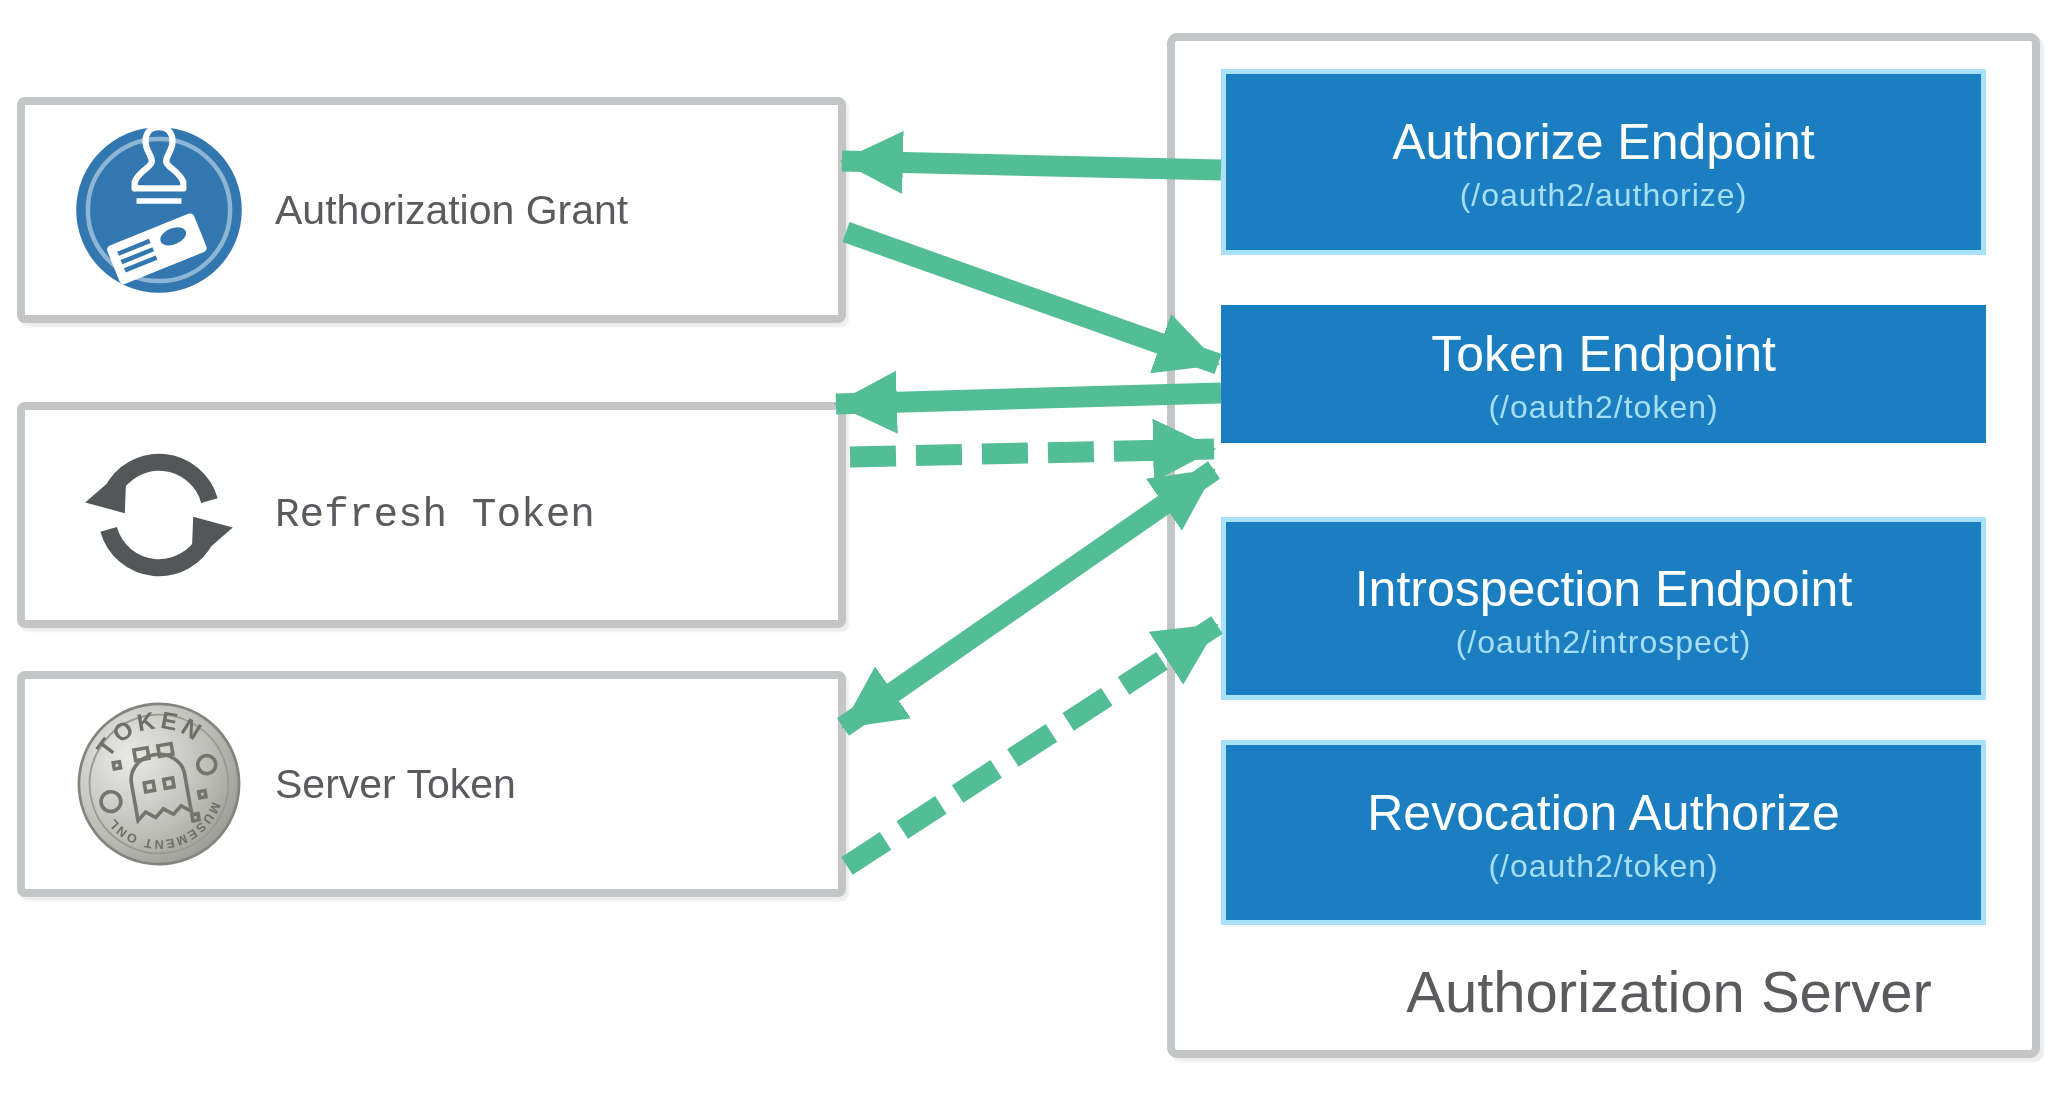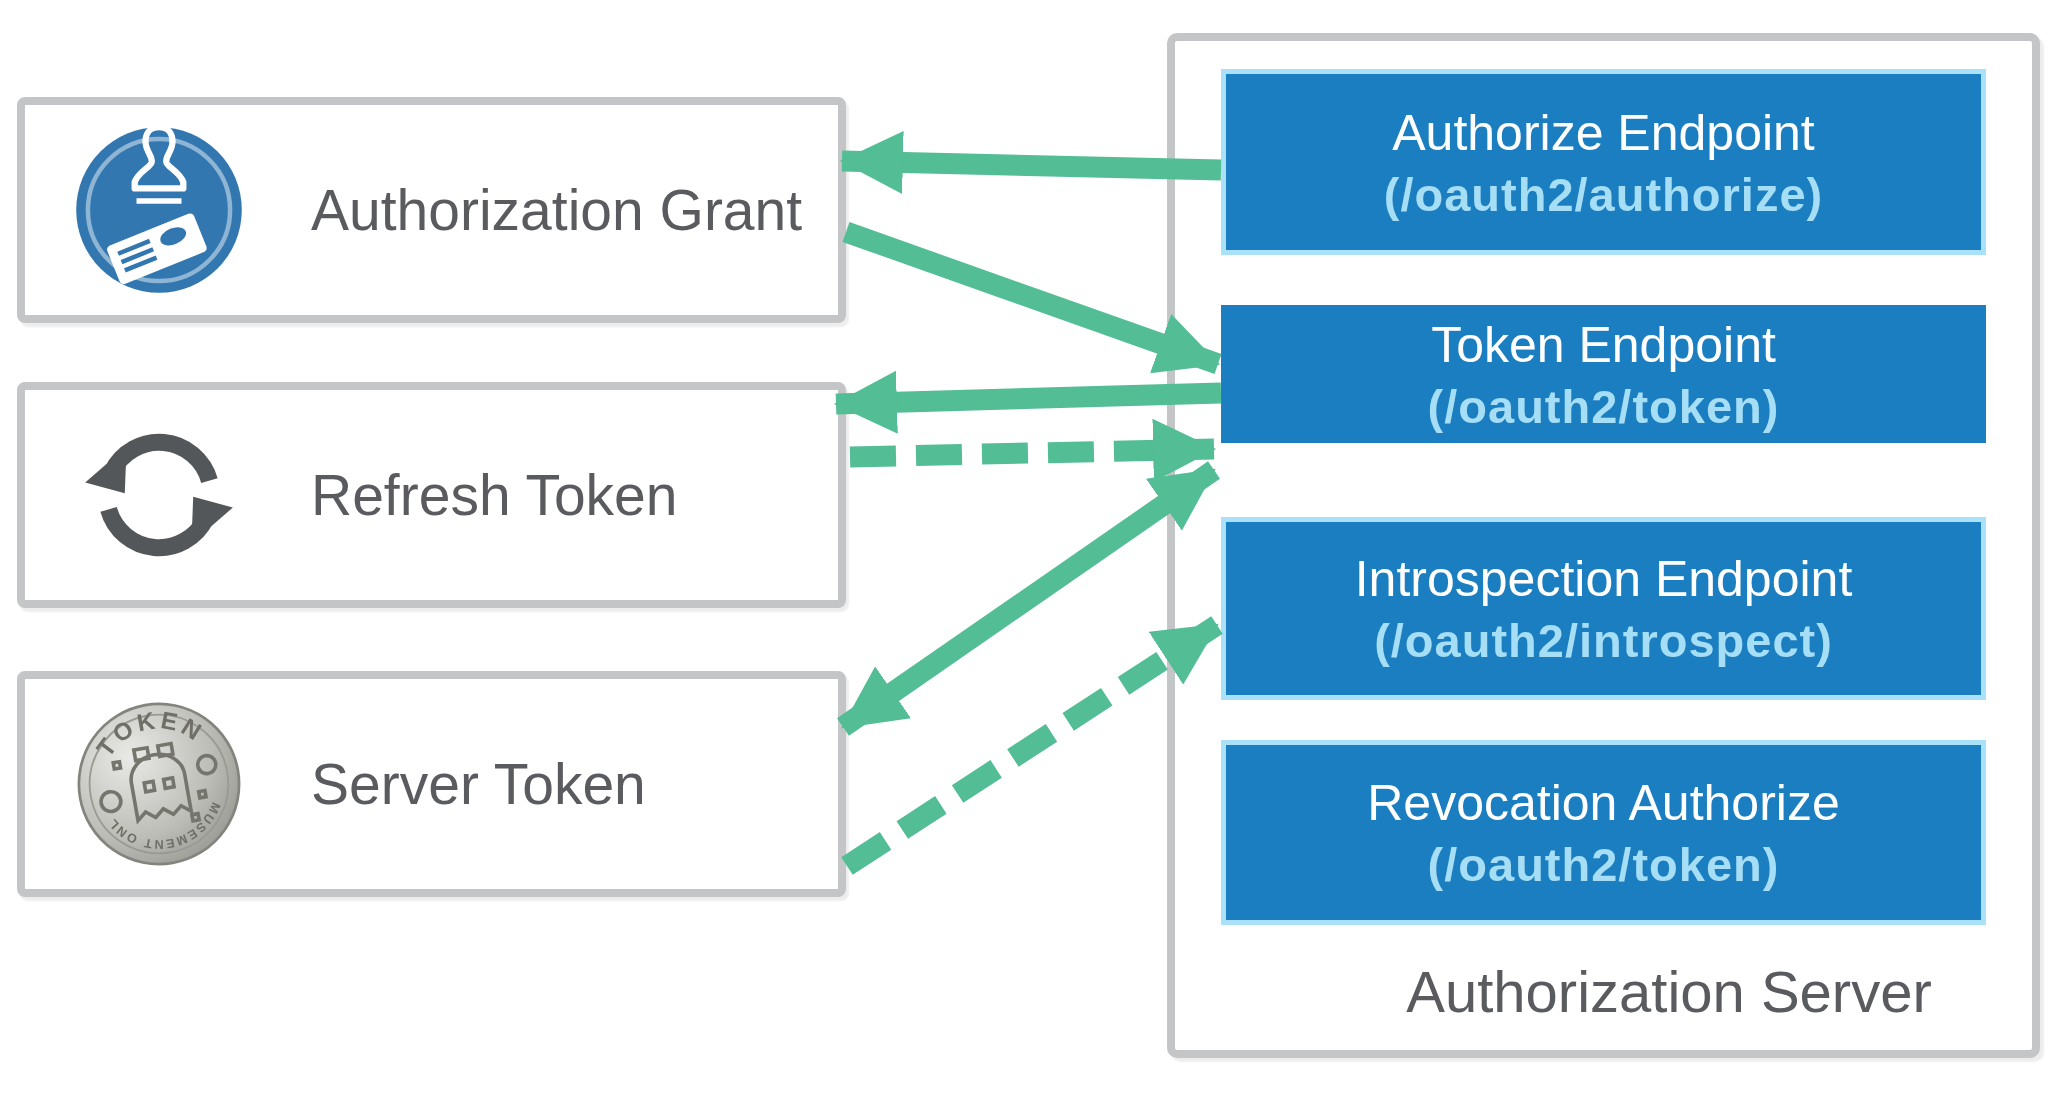--- a/index.html
+++ b/index.html
@@ -9,42 +9,42 @@
   }
   
   .client-box{
     position:absolute;left:17px;width:829px;height:226px;box-sizing:border-box;
     background:#ffffff;border:8px solid #c3c5c6;border-radius:8px;
     box-shadow:3px 4px 2px rgba(0,0,0,0.07);
   }
   .client-icon{position:absolute;left:44px;top:50%;transform:translateY(-50%);width:180px;height:180px;}
   .client-label{
     position:absolute;left:250px;top:50%;transform:translateY(-50%);
-    font-size:57px;color:#595b5e;white-space:nowrap;letter-spacing:0px;margin-left:36px;
+    font-size:41px;color:#595b5e;white-space:nowrap;letter-spacing:0px;
   }
   
   .server-box{
     position:absolute;left:1167px;top:33px;width:873px;height:1025px;box-sizing:border-box;
     background:#ffffff;border:8px solid #c3c5c6;border-radius:10px;
     box-shadow:4px 4px 2px rgba(0,0,0,0.07);
   }
   .server-label{
     position:absolute;left:1167px;top:958px;width:1004px;text-align:center;
     font-size:58px;color:#595b5e;white-space:nowrap;
   }
   
   .endpoint{
     position:absolute;left:1221px;width:765px;box-sizing:border-box;
     background:#1b7ec1;border:5px solid #a8e1f8;
     display:flex;flex-direction:column;align-items:center;justify-content:center;
     text-align:center;
   }
   .endpoint.no-light-border{border-color:#1b7ec1;}
   .ep-title{font-size:50px;color:#ffffff;line-height:1.32;white-space:nowrap;}
-  .ep-path{font-size:47px;color:#a6def6;line-height:1.25;white-space:nowrap;letter-spacing:1px;font-weight:bold;}
+  .ep-path{font-size:32px;color:#a6def6;line-height:1.25;white-space:nowrap;letter-spacing:1px;}
   
   #arrow-layer{position:absolute;left:0;top:0;width:2062px;height:1096px;z-index:10;pointer-events:none;}
 </style>
 </head>
 <body>
 
 <div class="canvas">
 
   <div class="client-box" style="top:97px;">
     <span class="client-icon">
@@ -62,21 +62,21 @@
             <line x1="-42" y1="-12" x2="-4" y2="-12"></line>
             <line x1="-42" y1="-2" x2="-4" y2="-2"></line>
             <line x1="-42" y1="8" x2="-4" y2="8"></line>
           </g>
         </g>
       </svg>
     </span>
     <span class="client-label">Authorization Grant</span>
   </div>
 
-  <div class="client-box" style="top:382px;">
+  <div class="client-box" style="top:402px;font-family:Liberation Mono, monospace;">
     <span class="client-icon">
       <svg viewBox="-100 -100 200 200" width="180" height="180">
         <g stroke="#54575a" stroke-width="19" fill="none">
           <path d="M -52,-26 A 58,58 0 0 1 56,-16"></path>
           <path d="M 52,26 A 58,58 0 0 1 -56,16"></path>
         </g>
         <polygon points="-82,-14 -36,-54 -38,-2" fill="#54575a"></polygon>
         <polygon points="82,14 36,54 38,2" fill="#54575a"></polygon>
       </svg>
     </span>

